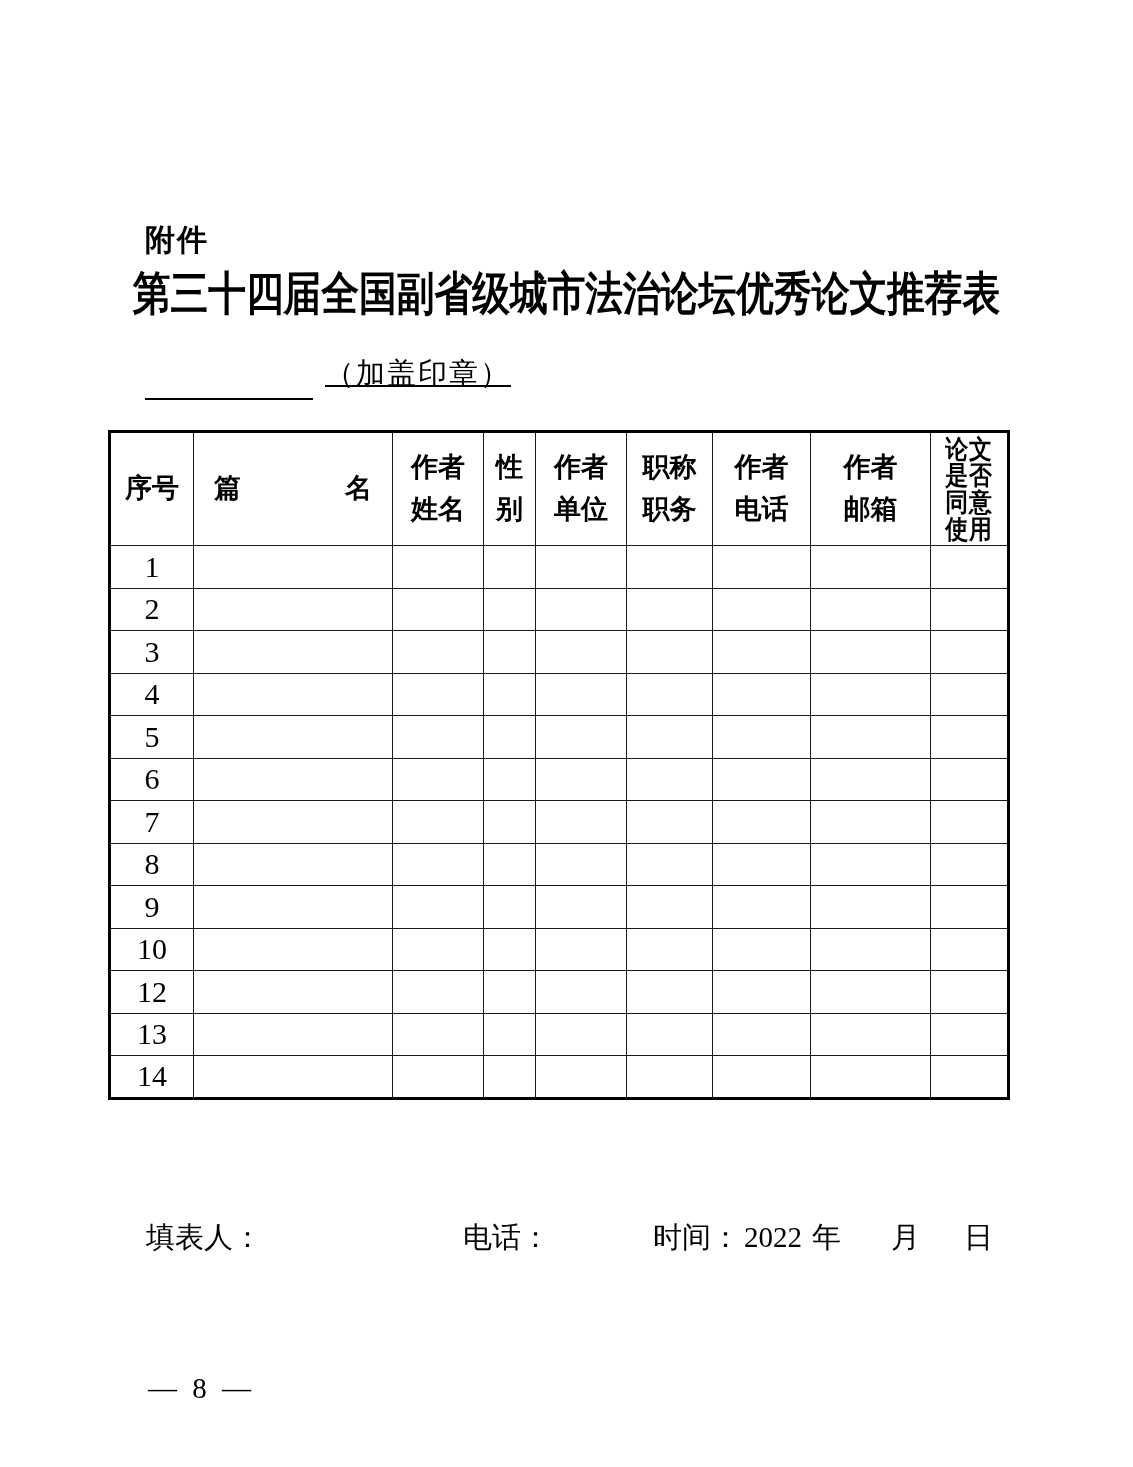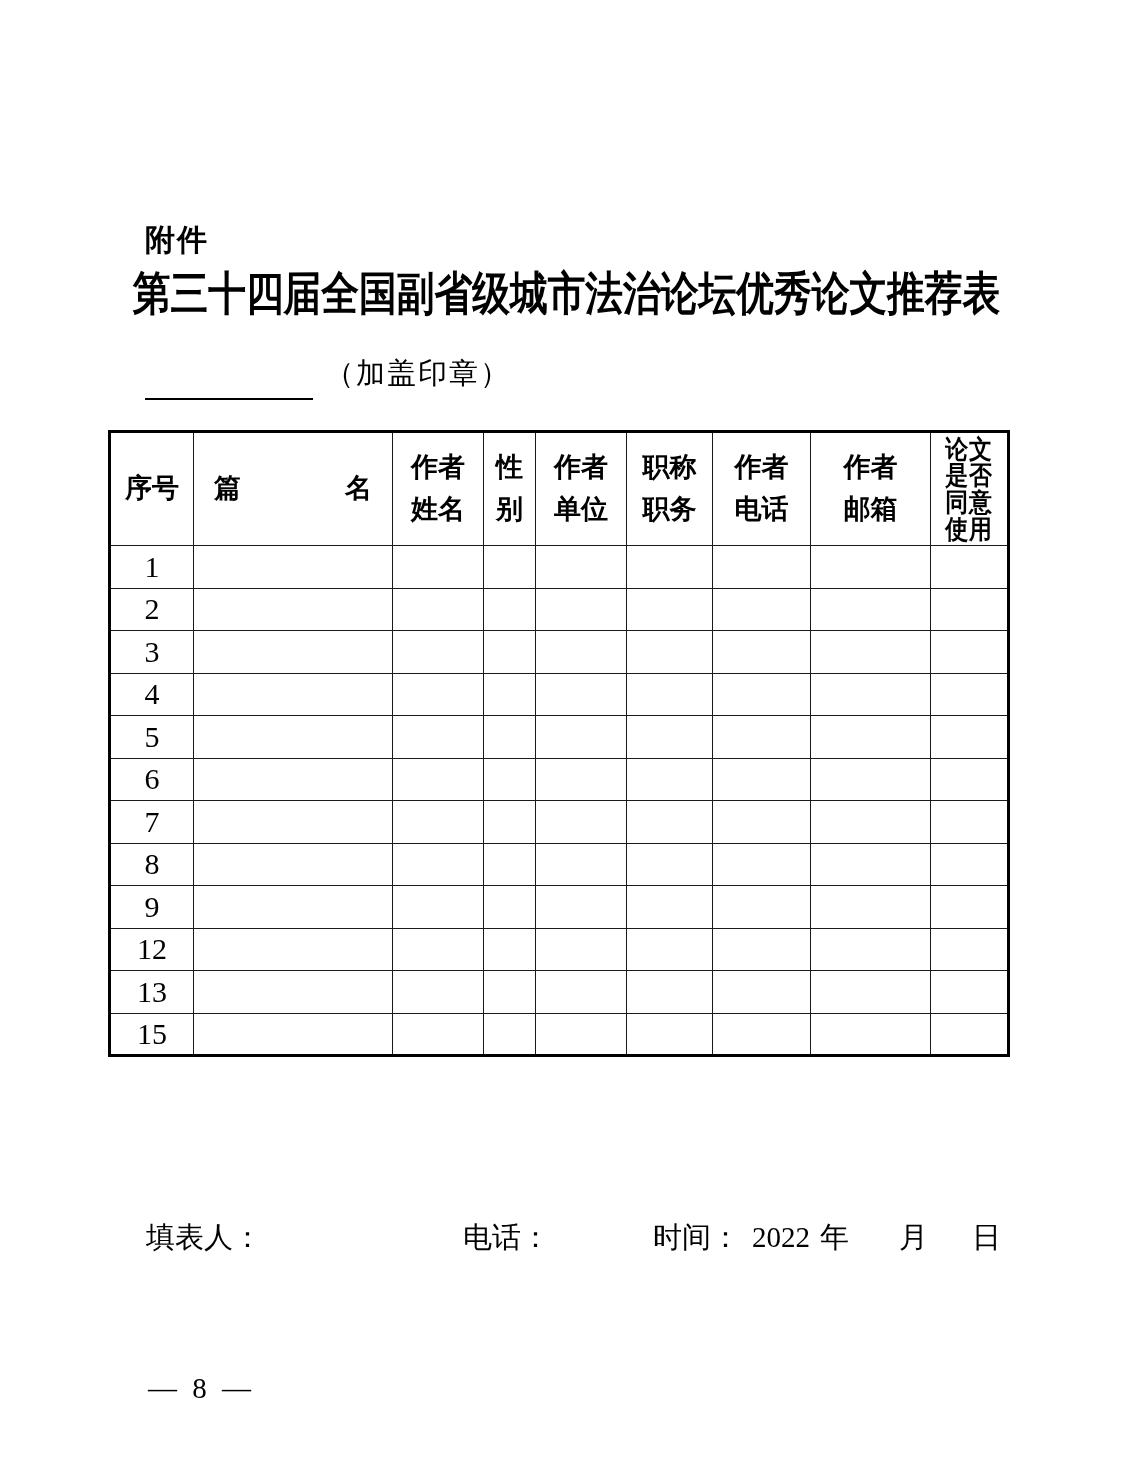--- a/index.html
+++ b/index.html
@@ -46,20 +46,21 @@
     display: inline-block;
     width: 168px;
     height: 40px;
     border-bottom: 2.5px solid #000;
   }
   .seal-note {
     font-size: 29px;
     margin-left: 12px;
     padding-bottom: 6px;
     letter-spacing: 2px;
+    text-decoration: underline;
   }
 
   
   table.rec-table {
     position: absolute;
     left: 108px; top: 430px;
     border-collapse: collapse;
     table-layout: fixed;
     width: 899px;
     border: 3px solid #000;
@@ -128,21 +129,21 @@
     left: 0; top: 1218px;
     width: 100%;
     height: 44px;
     font-family: "Liberation Serif", serif;
     font-size: 29px;
   }
   .form-footer .f-item { position: absolute; white-space: nowrap; }
   .f-filler { left: 146px; }
   .f-phone  { left: 463px; }
   .f-time   { left: 653px; }
-  .f-time .year-value { margin-left: 12px; font-family: "Liberation Serif", serif; }
+  .f-time .year-value { margin-left: 4px; font-family: "Liberation Serif", serif; }
   .f-time .year-unit  { margin-left: 10px; }
   .f-time .month-unit { margin-left: 50px; }
   .f-time .day-unit   { margin-left: 44px; }
 
   .page-number {
     position: absolute;
     left: 148px; top: 1372px;
     font-family: "Liberation Serif", serif;
     font-size: 29px;
     letter-spacing: 4px;
@@ -328,20 +329,31 @@
           <td></td>
           <td></td>
           <td></td>
           <td></td>
           <td></td>
           <td></td>
           <td></td>
           <td></td>
         </tr>
         <tr>
+          <td class="num-cell">10</td>
+          <td></td>
+          <td></td>
+          <td></td>
+          <td></td>
+          <td></td>
+          <td></td>
+          <td></td>
+          <td></td>
+        </tr>
+        <tr>
           <td class="num-cell">12</td>
           <td></td>
           <td></td>
           <td></td>
           <td></td>
           <td></td>
           <td></td>
           <td></td>
           <td></td>
         </tr>
@@ -350,21 +362,21 @@
           <td></td>
           <td></td>
           <td></td>
           <td></td>
           <td></td>
           <td></td>
           <td></td>
           <td></td>
         </tr>
         <tr>
-          <td class="num-cell">15</td>
+          <td class="num-cell">14</td>
           <td></td>
           <td></td>
           <td></td>
           <td></td>
           <td></td>
           <td></td>
           <td></td>
           <td></td>
         </tr>
       </tbody>

